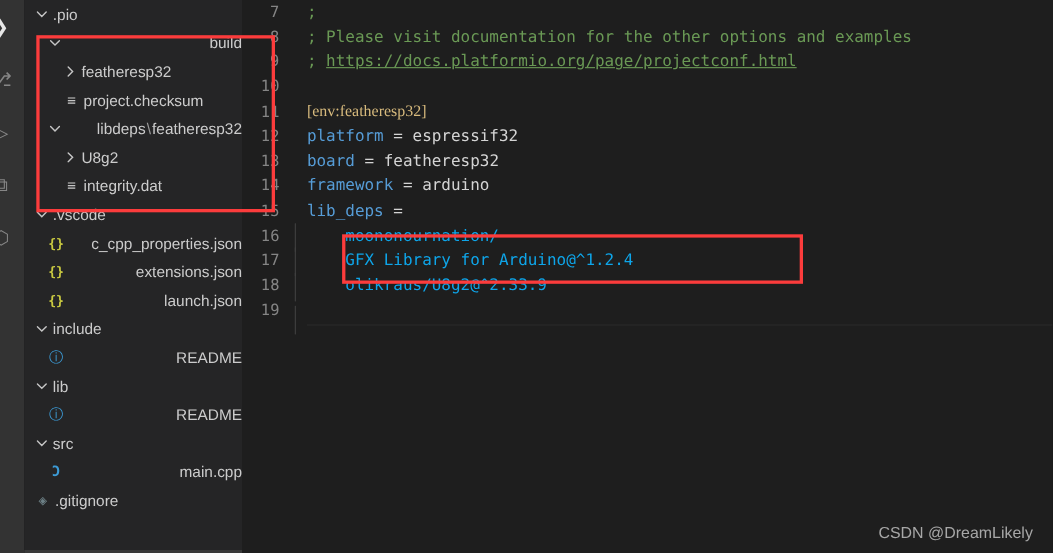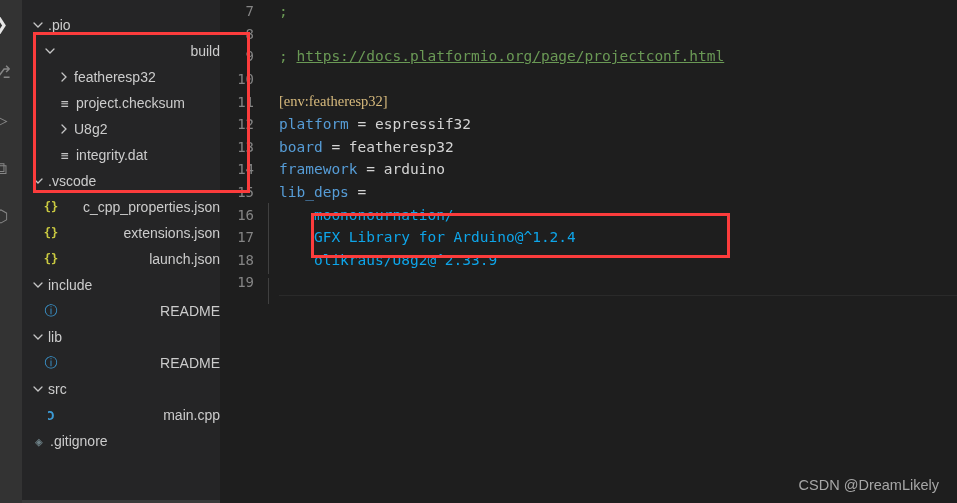--- a/index.html
+++ b/index.html
@@ -34,21 +34,21 @@
   }
   .act-icon.active { color: #e7e7e7; }
 
   
   .sidebar {
     width: 198px; height: 503px;
     background: #252526;
     flex: 0 0 198px;
     position: relative;
     overflow: hidden;
-    padding-top: 12px;
+    padding-top: 0px;
   }
   .tree { position: relative; }
   .row {
     height: 26px;
     display: flex;
     align-items: center;
     font-size: 14px;
     color: #cccccc;
     white-space: nowrap;
     cursor: pointer;
@@ -195,20 +195,28 @@
             <svg width="10" height="10" viewBox="0 0 10 10">
               <path d="M3 1 L7 5 L3 9" stroke="#c5c5c5" stroke-width="1.3" fill="none" stroke-linecap="round"></path>
             </svg>
           </span>
           <span class="label">featheresp32</span>
         </div>
         <div class="row ind2">
           <span class="ficon lines">≡</span>
           <span class="label">project.checksum</span>
         </div>
+        <div class="row ind1">
+          <span class="twisty">
+            <svg width="10" height="10" viewBox="0 0 10 10">
+              <path d="M1 3 L5 7 L9 3" stroke="#c5c5c5" stroke-width="1.3" fill="none" stroke-linecap="round"></path>
+            </svg>
+          </span>
+          <span class="label">libdeps<span class="sep">\</span>featheresp32</span>
+        </div>
         <div class="row ind2">
           <span class="twisty">
             <svg width="10" height="10" viewBox="0 0 10 10">
               <path d="M3 1 L7 5 L3 9" stroke="#c5c5c5" stroke-width="1.3" fill="none" stroke-linecap="round"></path>
             </svg>
           </span>
           <span class="label">U8g2</span>
         </div>
         <div class="row ind2">
           <span class="ficon lines">≡</span>
@@ -274,21 +282,21 @@
           <span class="ficon git">◈</span>
           <span class="label">.gitignore</span>
         </div>
       </div>
     <div class="sb-scrollbar"></div>
   </div>
 
   <div class="editor">
     <div class="codearea" id="codearea">
         <div class="cline"><span class="gutter">7</span><span class="ctext"><span class="c-comment">;</span></span></div>
-        <div class="cline"><span class="gutter">8</span></div>
+        <div class="cline"><span class="gutter">8</span><span class="ctext"><span class="c-comment">; Please visit documentation for the other options and examples</span></span></div>
         <div class="cline"><span class="gutter">9</span><span class="ctext"><span class="c-comment">; </span><span class="c-link">https://docs.platformio.org/page/projectconf.html</span></span></div>
         <div class="cline"><span class="gutter">10</span><span class="ctext"></span></div>
         <div class="cline"><span class="gutter">11</span><span class="ctext"><span class="c-section">[env:featheresp32]</span></span></div>
         <div class="cline"><span class="gutter">12</span><span class="ctext"><span class="c-key">platform</span><span class="c-op"> = </span><span class="c-val">espressif32</span></span></div>
         <div class="cline"><span class="gutter">13</span><span class="ctext"><span class="c-key">board</span><span class="c-op"> = </span><span class="c-val">featheresp32</span></span></div>
         <div class="cline"><span class="gutter">14</span><span class="ctext"><span class="c-key">framework</span><span class="c-op"> = </span><span class="c-val">arduino</span></span></div>
         <div class="cline"><span class="gutter">15</span><span class="ctext"><span class="c-key">lib_deps</span><span class="c-op"> =</span></span></div>
         <div class="cline"><span class="gutter">16</span><span class="ctext"><span class="indentguide"></span><span class="c-plain">    moononournation/</span></span></div>
         <div class="cline"><span class="gutter">17</span><span class="ctext"><span class="indentguide"></span><span class="c-plain">    GFX Library for Arduino@^1.2.4</span></span></div>
         <div class="cline"><span class="gutter">18</span><span class="ctext"><span class="indentguide"></span><span class="c-plain">    olikraus/U8g2@^2.33.9</span></span></div>

